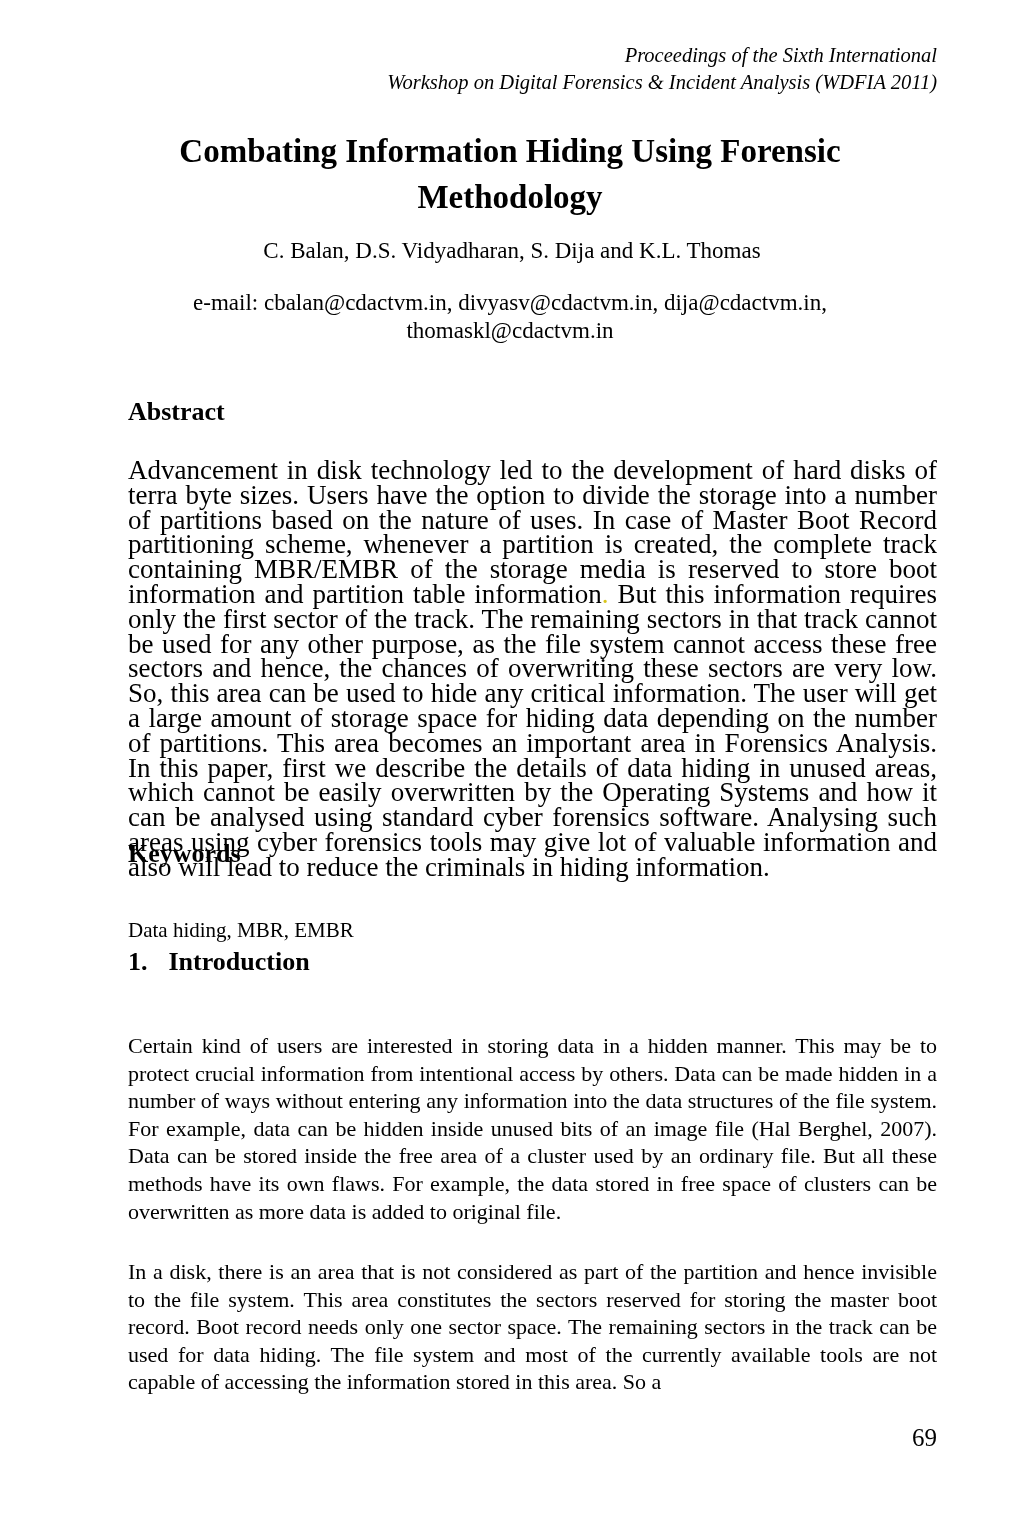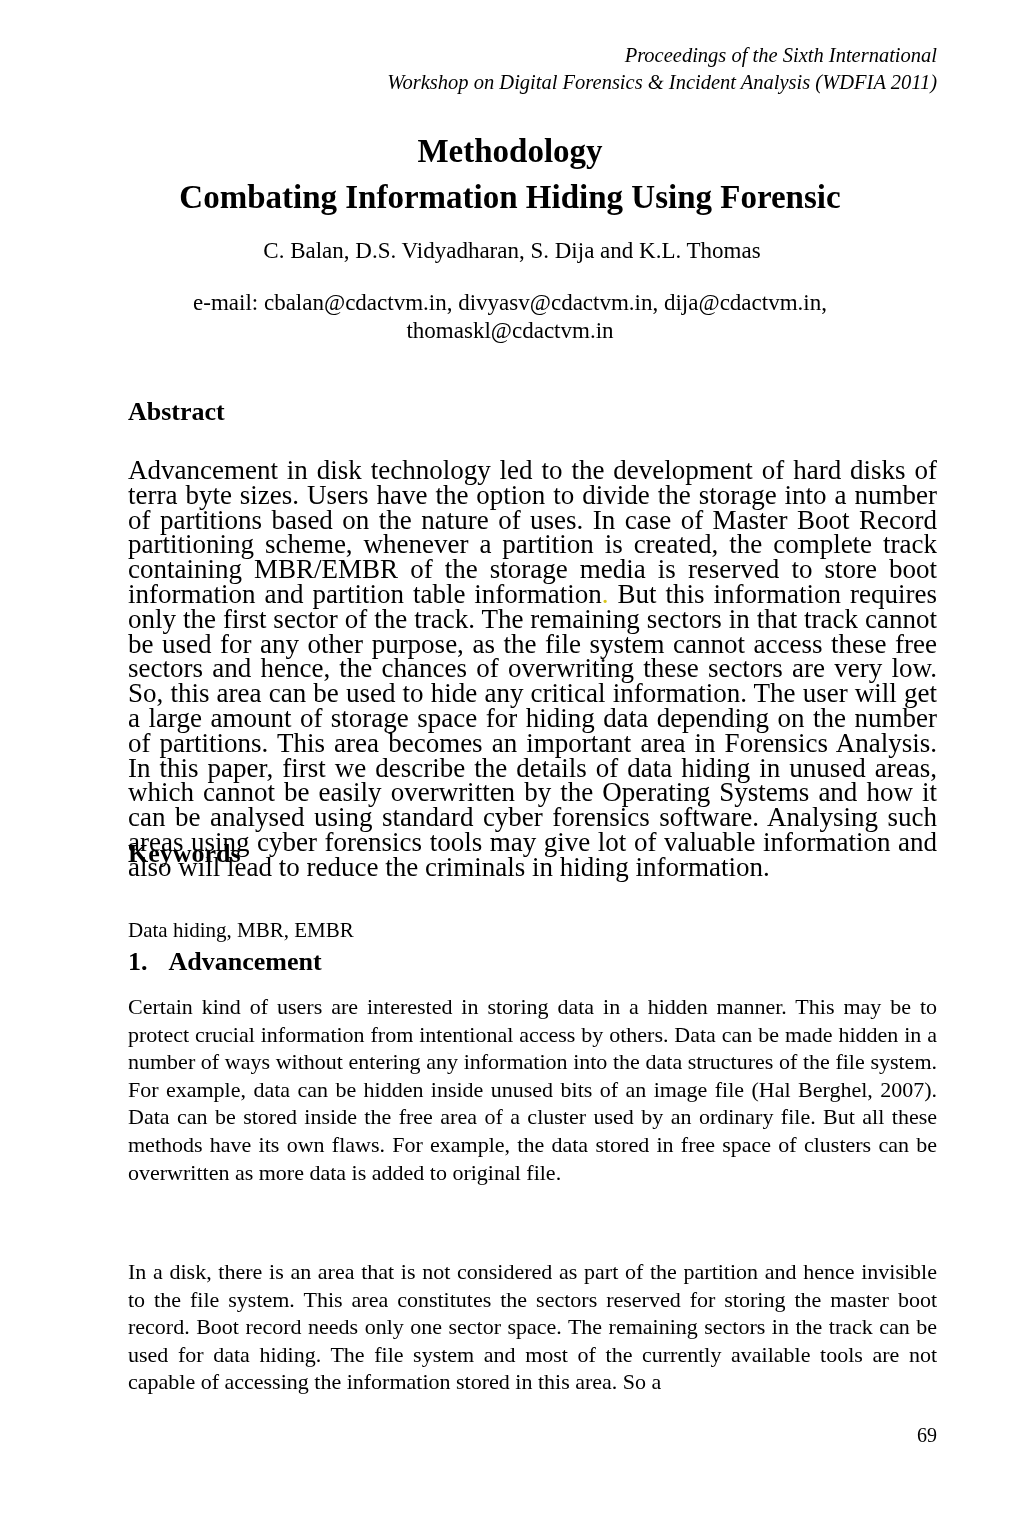--- a/index.html
+++ b/index.html
@@ -76,74 +76,74 @@
     top: 458px;
     font-size: 27px;
     line-height: 24.8px;
     text-align: justify;
   }
   .keywords-body {
     top: 918px;
     font-size: 21px;
   }
   .intro-para1 {
-    top: 993px;
+    top: 1032px;
     font-size: 22px;
     line-height: 27.6px;
     text-align: justify;
   }
   .intro-para2 {
     top: 1258px;
     font-size: 22px;
     line-height: 27.6px;
     text-align: justify;
   }
   .highlight-dot {
     color: #d9c51a;
   }
   .page-number {
     position: absolute;
     top: 1424px;
     left: 128px;
     width: 809px;
     text-align: right;
-    font-size: 20px;
+    font-size: 25px;
   }
 </style>
 </head>
 <body>
 
 <div class="page">
 
   <div class="running-header">
     <div>Proceedings of the Sixth International</div>
     <div>Workshop on Digital Forensics &amp; Incident Analysis (WDFIA 2011)</div>
   </div>
 
   <h1 class="paper-title">
+    <div>Combating Information Hiding Using Forensic</div>
     <div>Methodology</div>
-    <div>Combating Information Hiding Using Forensic</div>
   </h1>
 
   <div class="authors">C. Balan, D.S. Vidyadharan, S. Dija and K.L. Thomas</div>
 
   <div class="affiliation-block">
     <div>e-mail: cbalan@cdactvm.in, divyasv@cdactvm.in, dija@cdactvm.in,</div>
     <div>thomaskl@cdactvm.in</div>
   </div>
 
   <h2 class="section-heading h-abstract">Abstract</h2>
 
   <p class="body-block abstract-body"><span>Advancement in disk technology led to the development of hard disks of terra byte sizes. Users have the option to divide the storage into a number of partitions based on the nature of uses. In case of Master Boot Record partitioning scheme, whenever a partition is created, the complete track containing MBR/EMBR of the storage media is reserved to store boot information and partition table information</span><span class="highlight-dot">.</span><span> But this information requires only the first sector of the track. The remaining sectors in that track cannot be used for any other purpose, as the file system cannot access these free sectors and hence, the chances of overwriting these sectors are very low. So, this area can be used to hide any critical information. The user will get a large amount of storage space for hiding data depending on the number of partitions. This area becomes an important area in Forensics Analysis. In this paper, first we describe the details of data hiding in unused areas, which cannot be easily overwritten by the Operating Systems and how it can be analysed using standard cyber forensics software. Analysing such areas using cyber forensics tools may give lot of valuable information and also will lead to reduce the criminals in hiding information.</span></p>
 
   <h2 class="section-heading h-keywords">Keywords</h2>
 
   <p class="body-block keywords-body">Data hiding, MBR, EMBR</p>
 
-  <h2 class="section-heading h-intro"><span class="sec-num">1.</span><span>Advancement</span></h2>
+  <h2 class="section-heading h-intro"><span class="sec-num">1.</span><span>Introduction</span></h2>
 
   <p class="body-block intro-para1">Certain kind of users are interested in storing data in a hidden manner. This may be to protect crucial information from intentional access by others. Data can be made hidden in a number of ways without entering any information into the data structures of the file system. For example, data can be hidden inside unused bits of an image file (Hal Berghel, 2007). Data can be stored inside the free area of a cluster used by an ordinary file. But all these methods have its own flaws. For example, the data stored in free space of clusters can be overwritten as more data is added to original file.</p>
 
   <p class="body-block intro-para2">In a disk, there is an area that is not considered as part of the partition and hence invisible to the file system. This area constitutes the sectors reserved for storing the master boot record. Boot record needs only one sector space. The remaining sectors in the track can be used for data hiding. The file system and most of the currently available tools are not capable of accessing the information stored in this area. So a</p>
 
   <div class="page-number">69</div>
 
 </div>
 
 </body></html>

